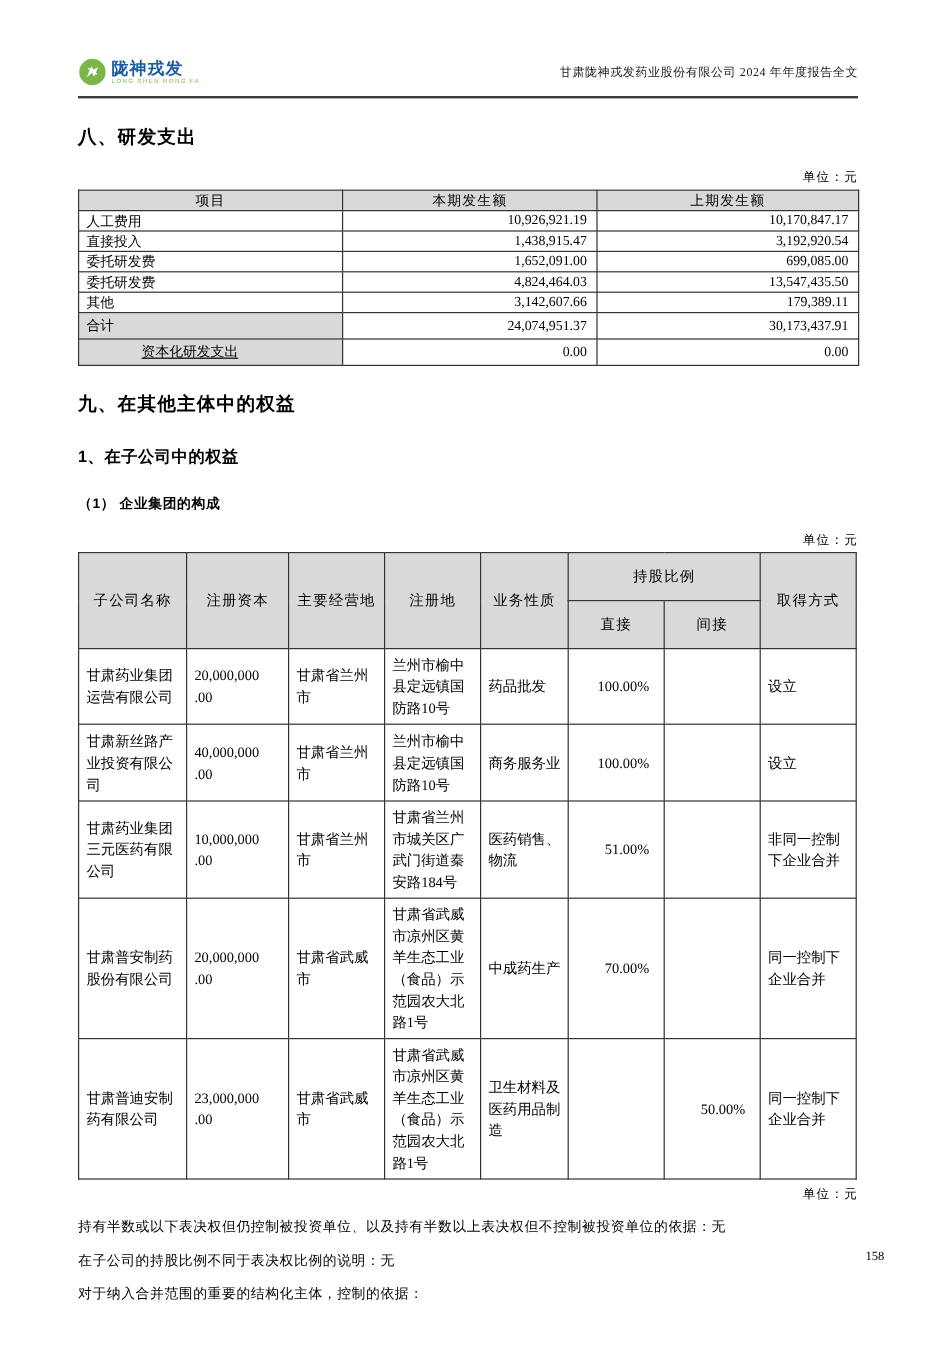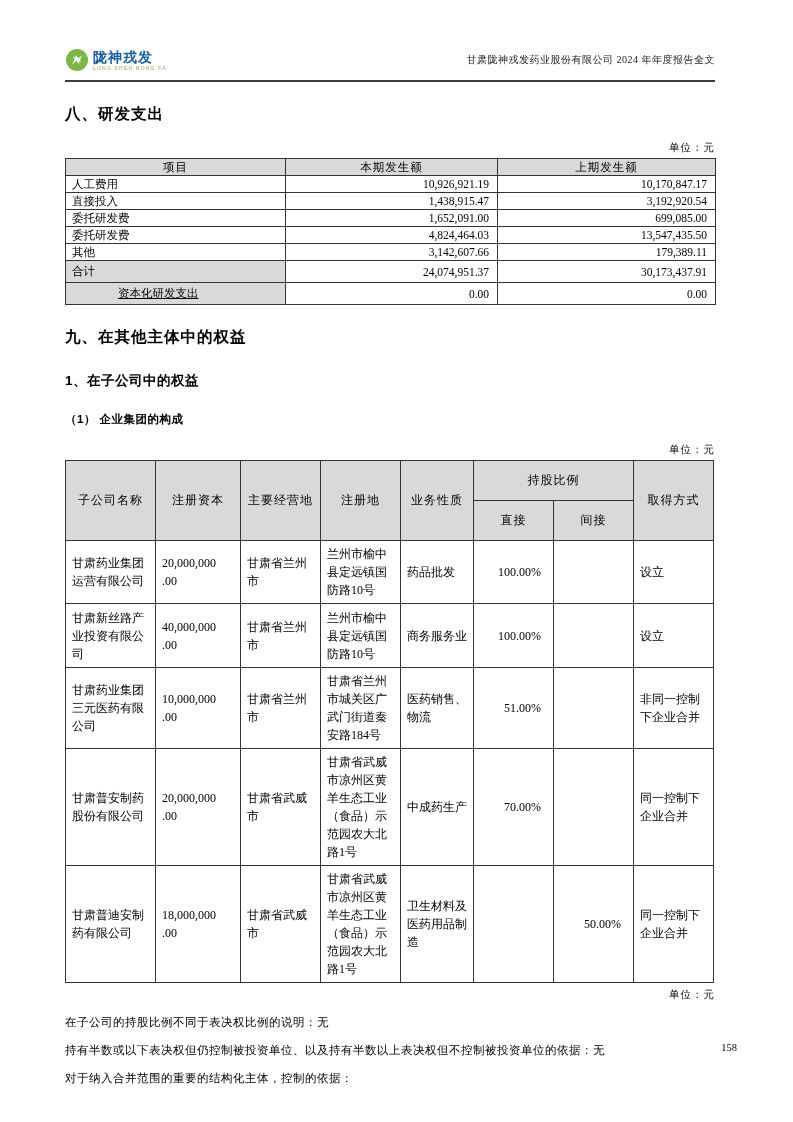--- a/index.html
+++ b/index.html
@@ -222,34 +222,34 @@
 .00</td>
           <td class="txt">甘肃省武威市</td>
           <td class="txt">甘肃省武威市凉州区黄羊生态工业（食品）示范园农大北路1号</td>
           <td class="txt">中成药生产</td>
           <td class="pct">70.00%</td>
           <td class="pct"></td>
           <td class="txt">同一控制下企业合并</td>
         </tr>
         <tr>
           <td class="txt">甘肃普迪安制药有限公司</td>
-          <td class="cap">18,000,000
+          <td class="cap">23,000,000
 .00</td>
           <td class="txt">甘肃省武威市</td>
           <td class="txt">甘肃省武威市凉州区黄羊生态工业（食品）示范园农大北路1号</td>
           <td class="txt">卫生材料及医药用品制造</td>
           <td class="pct"></td>
           <td class="pct">50.00%</td>
           <td class="txt">同一控制下企业合并</td>
         </tr>
       </tbody>
     </table>
 
     <div class="unit-row below">单位：元</div>
 
+    <div class="note">持有半数或以下表决权但仍控制被投资单位、以及持有半数以上表决权但不控制被投资单位的依据：无</div>
     <div class="note">在子公司的持股比例不同于表决权比例的说明：无</div>
-    <div class="note">持有半数或以下表决权但仍控制被投资单位、以及持有半数以上表决权但不控制被投资单位的依据：无</div>
     <div class="note">对于纳入合并范围的重要的结构化主体，控制的依据：</div>
 
   </div>
 
   <div class="page-number">158</div>
 </div>
 
 </body></html>

